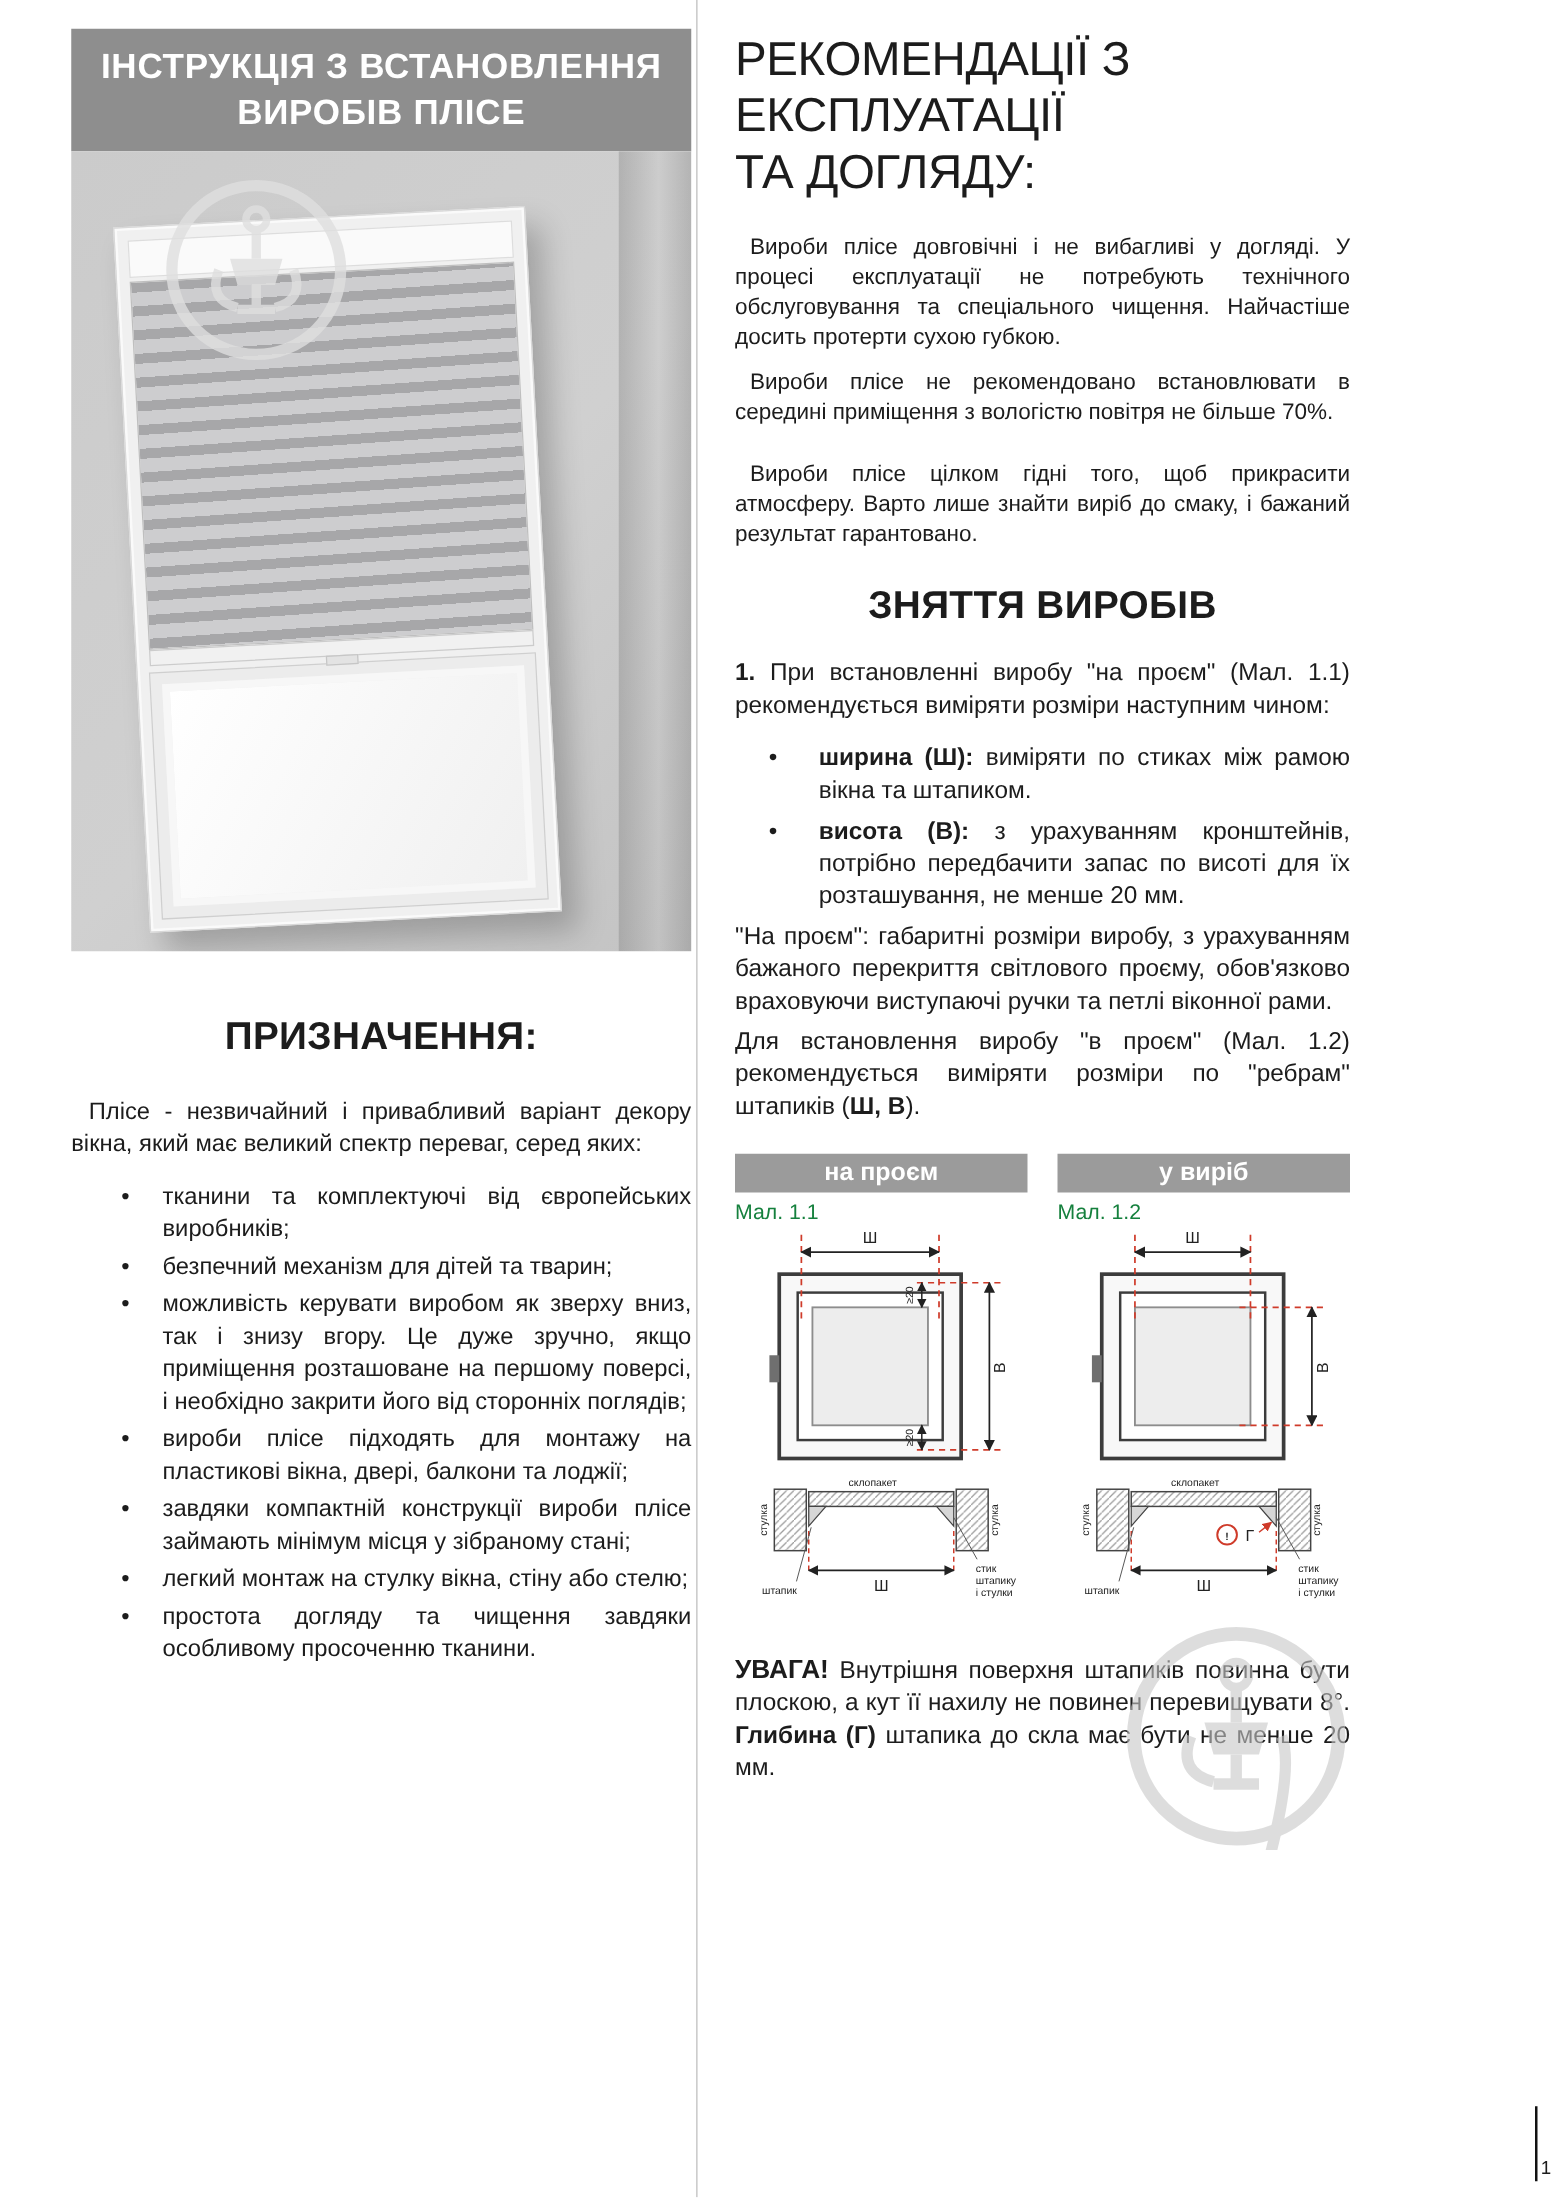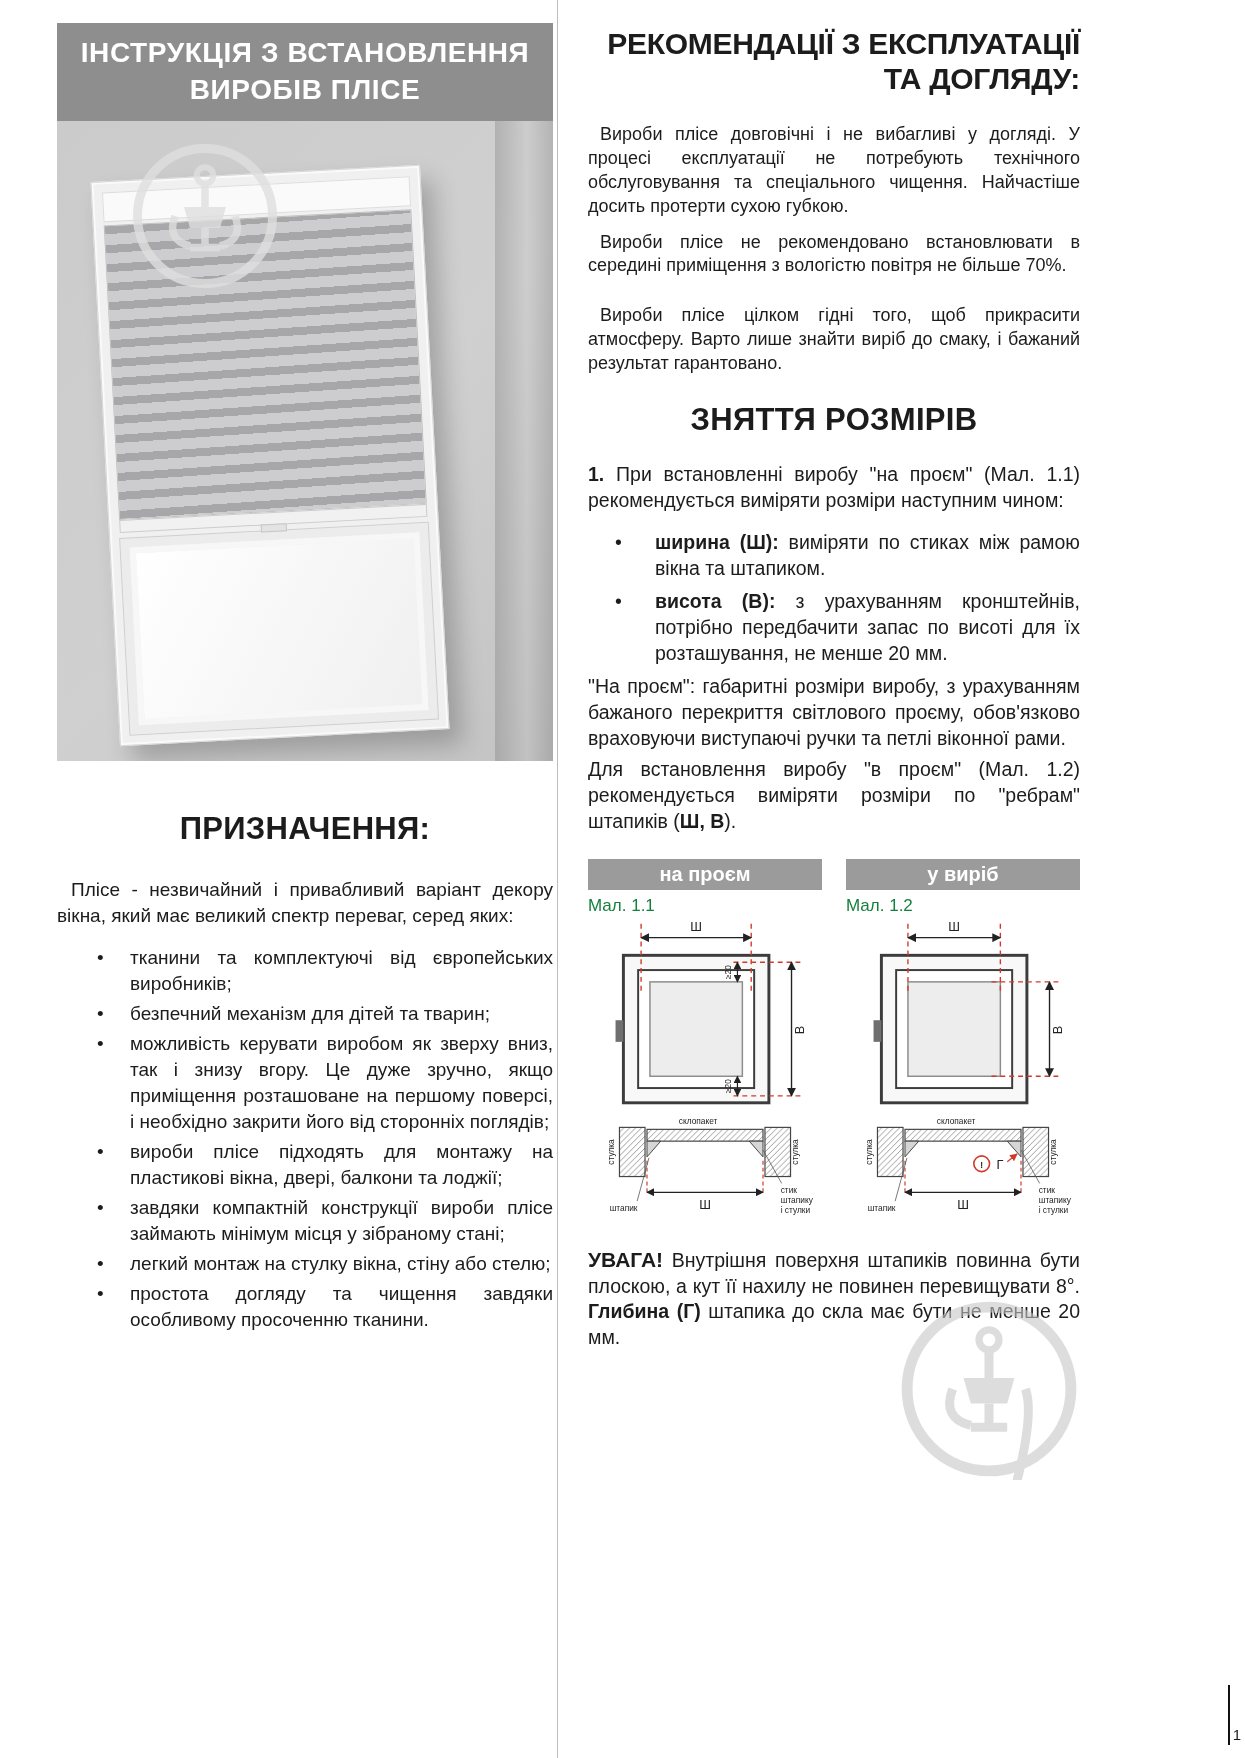--- a/index.html
+++ b/index.html
@@ -33,37 +33,37 @@
   .sec-title{margin:0;text-align:center;font-size:31px;font-weight:bold;letter-spacing:.3px}
   .purpose .sec-title{margin-top:50px}
   .intro{margin:30px 0 0;font-size:19px;line-height:1.37;text-align:justify;text-indent:14px}
   .blist{margin-top:16px}
   .bitem{position:relative;padding-left:73px;font-size:19px;line-height:1.37;
          text-align:justify;margin-bottom:4px}
   .bitem .dot{position:absolute;left:40px;top:0}
 
   
   .col-right{position:absolute;left:588px;top:26px;width:492px}
-  .care-title{margin:0 0 26px;text-align:right;font-size:30px;font-weight:bold;line-height:1.18;letter-spacing:-.3px}
+  .care-title{margin:0 0 26px;text-align:left;font-size:38px;font-weight:normal;line-height:1.18;letter-spacing:-.3px}
   .para{margin:0 0 12px;font-size:18px;line-height:1.33;text-align:justify;text-indent:12px}
   .para.gap{margin-bottom:26px}
   .measure-title{margin:26px 0 24px}
   .step{margin:0 0 10px;font-size:19.5px;line-height:1.33;text-align:justify}
   .mlist .bitem{padding-left:67px;margin-bottom:7px;font-size:19.5px;line-height:1.33}
   .mlist .dot{left:27px}
   .mpara{margin:6px 0 0;font-size:19.5px;line-height:1.33;text-align:justify}
   .figures{display:flex;gap:24px;margin-top:24px}
   .panel{width:238px}
   .panel-head{background:#9b9b9b;color:#fff;font-weight:bold;font-size:20px;text-align:center;padding:4px 0}
   .fig-label{font-size:17px;margin:6px 0 0;color:#15803d}
   .diagram{display:block;width:100%}
   .diagram text{fill:#222;font-family:"Liberation Sans","DejaVu Sans",sans-serif}
   .diagram .dim{font-size:13px}
   .diagram .tiny{font-size:8.5px}
-  .attention{margin:3px 0 0;font-size:19.5px;line-height:1.33;text-align:justify}
+  .attention{margin:16px 0 0;font-size:19.5px;line-height:1.33;text-align:justify}
   .att-label{font-size:21px}
 
   
   .wm{position:absolute;pointer-events:none}
   .wm1{left:73px;top:20px;width:150px;height:150px;color:#dfdfdf;opacity:.8}
   .wm2{left:898px;top:1298px;width:182px;height:182px;color:#c8c8c8;opacity:.6;z-index:3}
   .corner-line{position:absolute;right:15px;bottom:13px;width:2px;height:60px;background:#111}
   .page-num{position:absolute;right:4px;bottom:15px;font-size:15px}
 </style>
 </head>
@@ -121,21 +121,21 @@
 
   <div class="col-right">
     <h1 class="care-title">
       <div>РЕКОМЕНДАЦІЇ З ЕКСПЛУАТАЦІЇ</div>
       <div>ТА ДОГЛЯДУ:</div>
     </h1>
     <p class="para">Вироби плісе довговічні і не вибагливі у догляді. У процесі експлуатації не потребують технічного обслуговування та спеціального чищення. Найчастіше досить протерти сухою губкою.</p>
     <p class="para gap">Вироби плісе не рекомендовано встановлювати в середині приміщення з вологістю повітря не більше 70%.</p>
     <p class="para">Вироби плісе цілком гідні того, щоб прикрасити атмосферу. Варто лише знайти виріб до смаку, і бажаний результат гарантовано.</p>
 
-    <h2 class="sec-title measure-title">ЗНЯТТЯ РОЗМІРІВ</h2>
+    <h2 class="sec-title measure-title">ЗНЯТТЯ ВИРОБІВ</h2>
     <p class="step"><b>1.</b> <span>При встановленні виробу "на проєм" (Мал. 1.1) рекомендується виміряти розміри наступним чином:</span></p>
 
     <div class="blist mlist">
       <div class="bitem"><span class="dot">•</span><b>ширина (Ш):</b> <span>виміряти по стиках між рамою вікна та штапиком.</span></div>
       <div class="bitem"><span class="dot">•</span><b>висота (В):</b> <span>з урахуванням кронштейнів, потрібно передбачити запас по висоті для їх розташування, не менше 20 мм.</span></div>
     </div>
 
     <p class="mpara">"На проєм": габаритні розміри виробу, з урахуванням бажаного перекриття світлового проєму, обов'язково враховуючи виступаючі ручки та петлі віконної рами.</p>
     <p class="mpara"><span>Для встановлення виробу "в проєм" (Мал. 1.2) рекомендується виміряти розміри по "ребрам" штапиків (</span><b>Ш, В</b><span>).</span></p>
 

